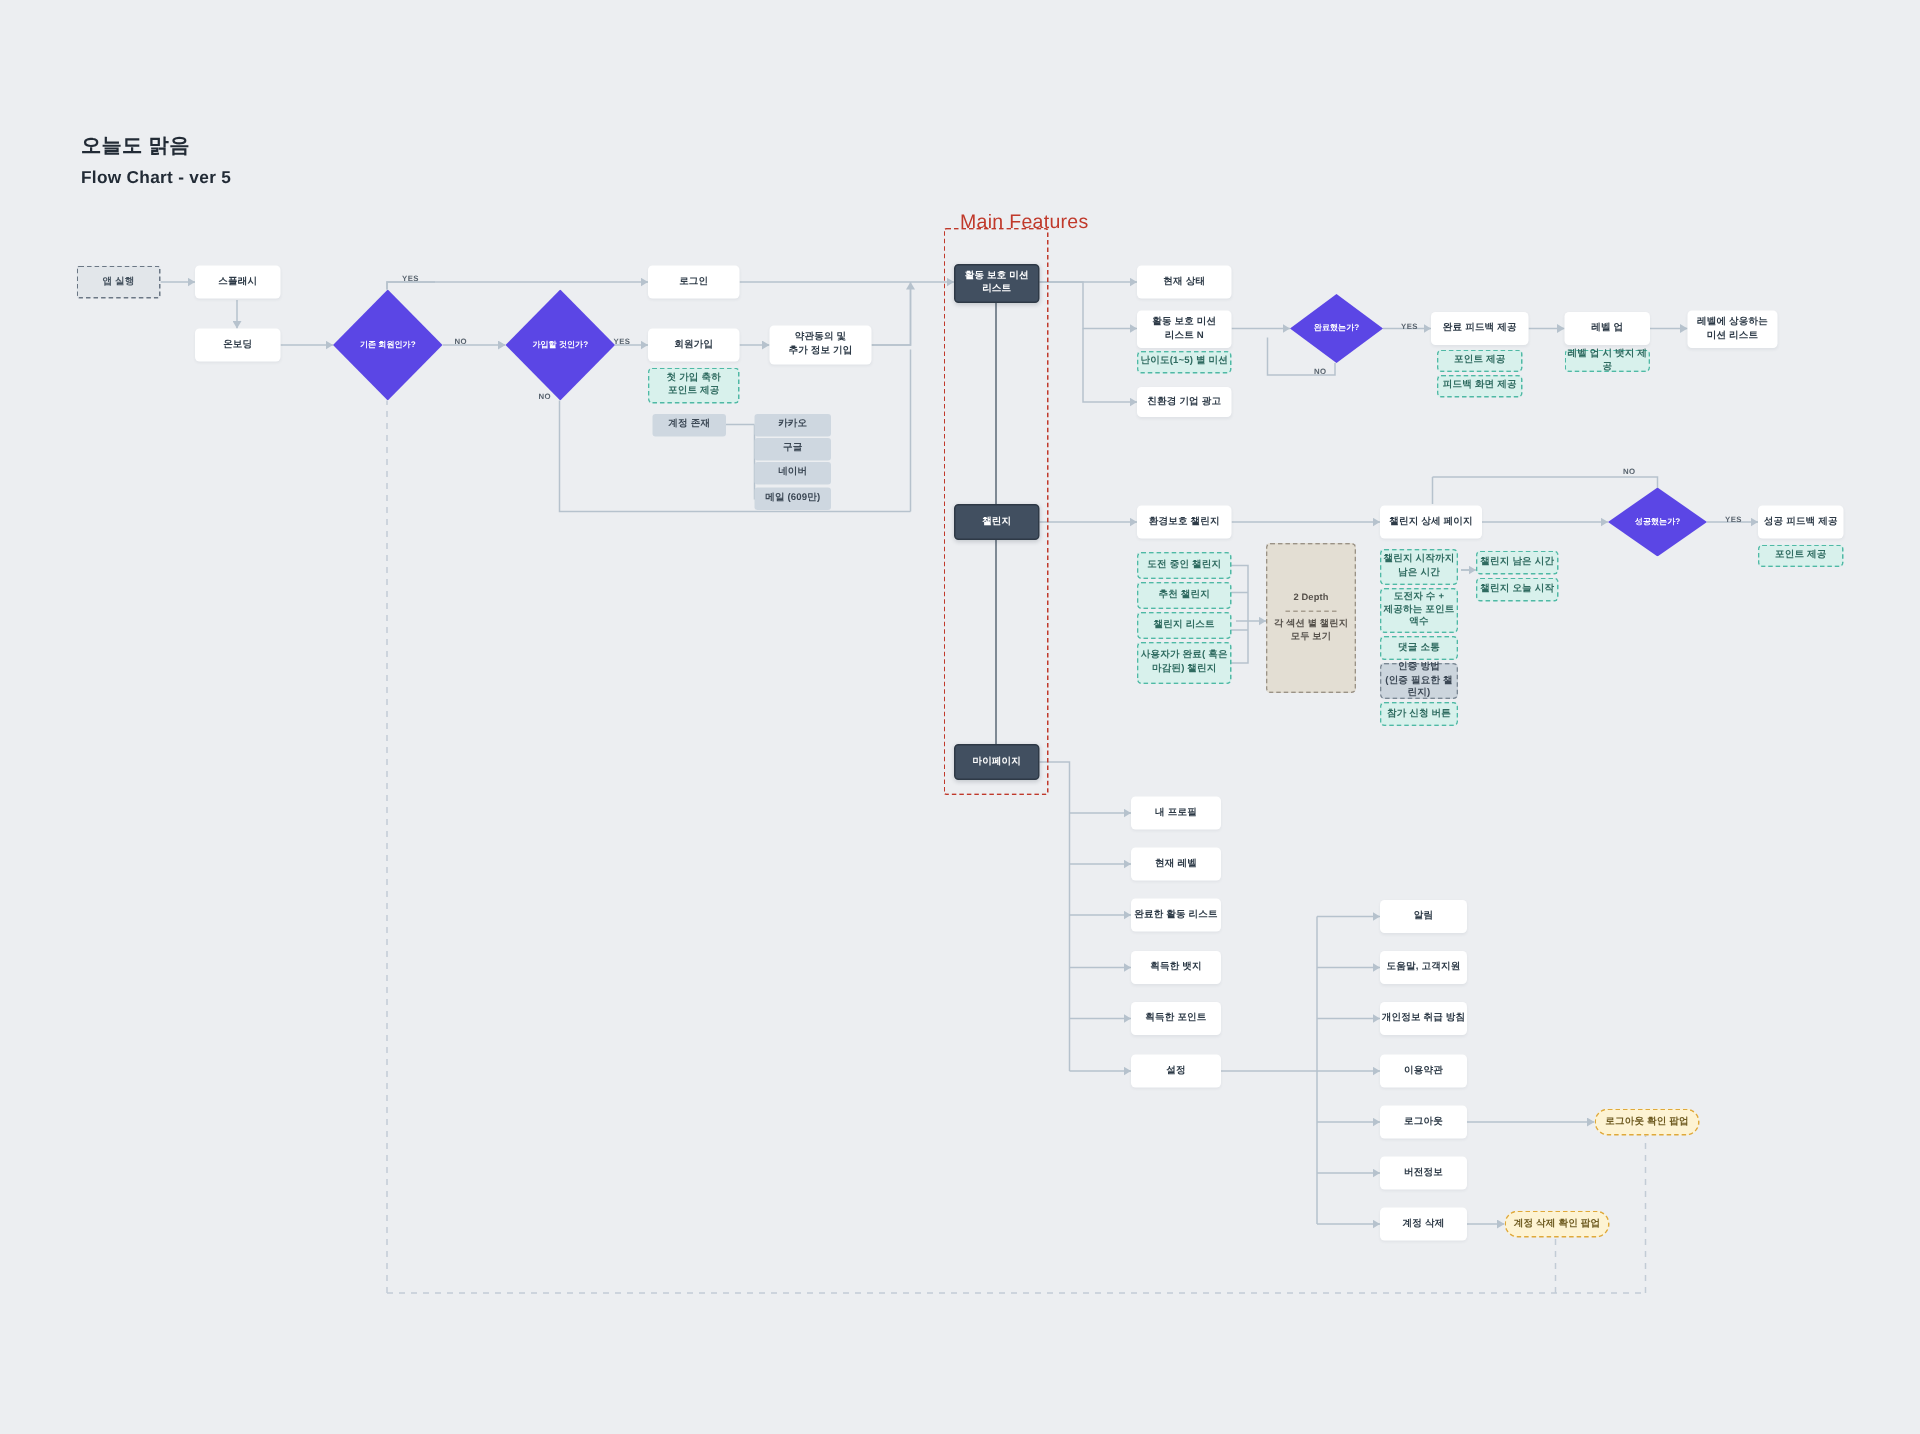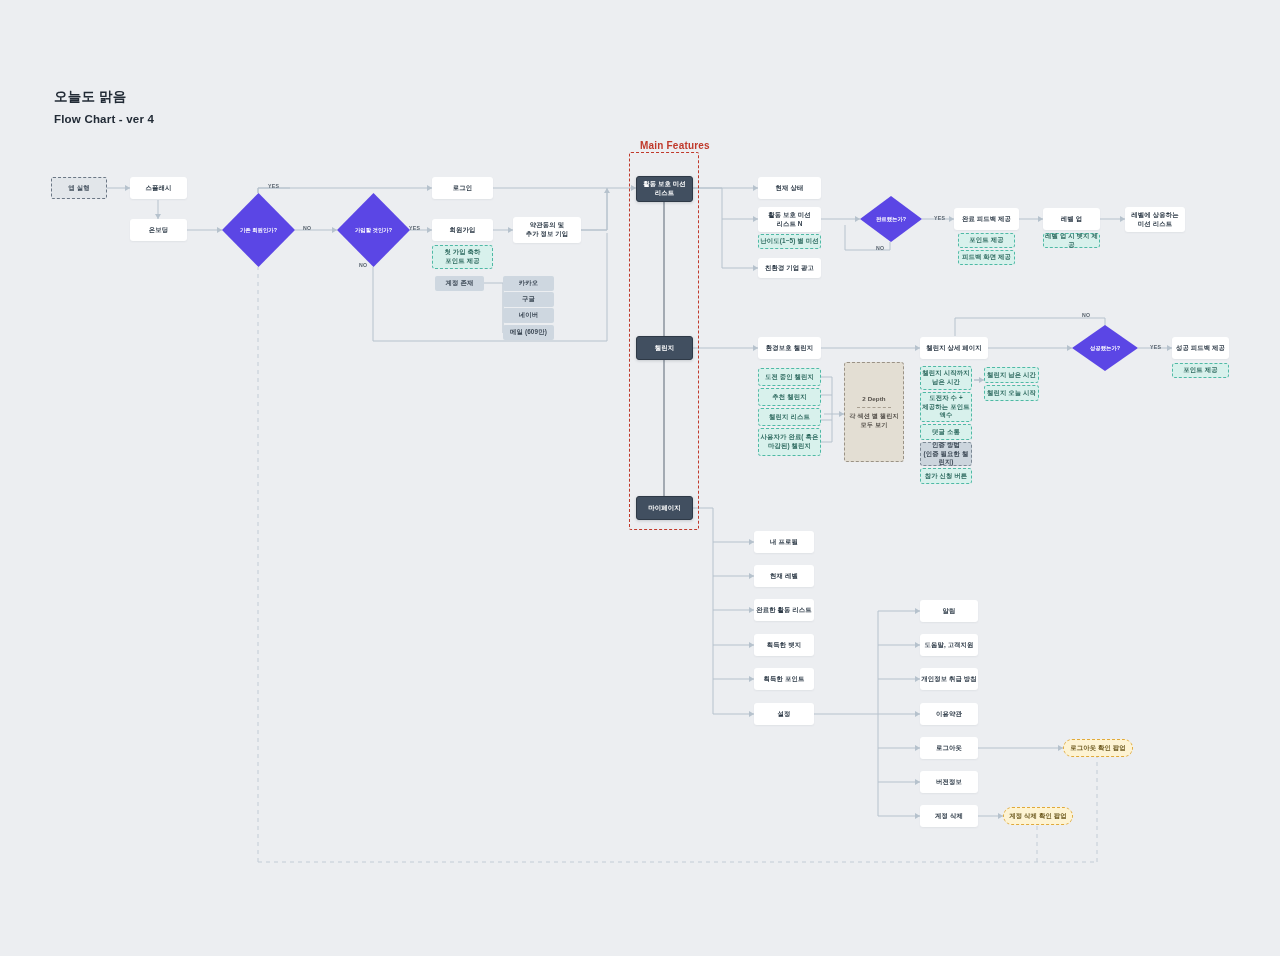--- a/index.html
+++ b/index.html
@@ -9,21 +9,21 @@
     font-family:"Liberation Sans","DejaVu Sans",sans-serif;
     color:#2d3a47;
     overflow:hidden;
     position:relative;
   }
   #canvas{position:absolute;left:0;top:0;width:1280px;height:956px;}
   svg.wires{position:absolute;left:0;top:0;width:1280px;height:956px;pointer-events:none;}
 
   .title{position:absolute;left:54px;top:88px;font-size:13.5px;font-weight:bold;letter-spacing:.2px;color:#222b36;}
   .subtitle{position:absolute;left:54px;top:113px;font-size:11.5px;font-weight:bold;letter-spacing:.2px;color:#222b36;}
-  .mainfeat-label{position:absolute;left:640px;top:140px;font-size:10px;font-weight:bold;color:#c0392b;letter-spacing:.2px;}
+  .mainfeat-label{position:absolute;left:640px;top:140px;font-size:13px;font-weight:normal;color:#c0392b;letter-spacing:.2px;}
 
   
   .node{
     position:absolute;display:flex;align-items:center;justify-content:center;
     text-align:center;line-height:1.35;box-sizing:border-box;
     font-size:6.4px;letter-spacing:.1px;
   }
   .node.white{background:#ffffff;border-radius:3px;box-shadow:0 1px 2px rgba(40,55,75,.06);color:#2d3a47;font-weight:bold;}
   .node.start{background:#e2e6ea;border:1.2px dashed #6b7785;border-radius:2px;color:#45525f;font-weight:bold;}
   .node.dark{background:#414f60;color:#ffffff;border:1px solid #2e3946;border-radius:3px;font-weight:bold;box-shadow:0 1px 3px rgba(30,40,55,.18);}
@@ -52,21 +52,21 @@
   .beige .dtxt{font-size:6.2px;line-height:1.4;}
 
   .redbox{position:absolute;border:1.2px dashed #c0392b;border-radius:2px;box-sizing:border-box;}
 </style>
 </head>
 <body>
 
 <div id="canvas">
 
   <div class="title">오늘도 맑음</div>
-  <div class="subtitle">Flow Chart - ver 4</div>
+  <div class="subtitle">Flow Chart - ver 5</div>
   <div class="mainfeat-label">Main Features</div>
 
   <svg class="wires" viewBox="0 0 1280 956">
     <defs>
       <marker id="ah" markerWidth="6" markerHeight="6" refX="5" refY="3" orient="auto">
         <path d="M0,0 L5,3 L0,6 z" fill="#b6c2cd"></path>
       </marker>
     </defs>
     <g stroke="#b6c2cd" stroke-width="1" fill="none" marker-end="url(#ah)">
 

